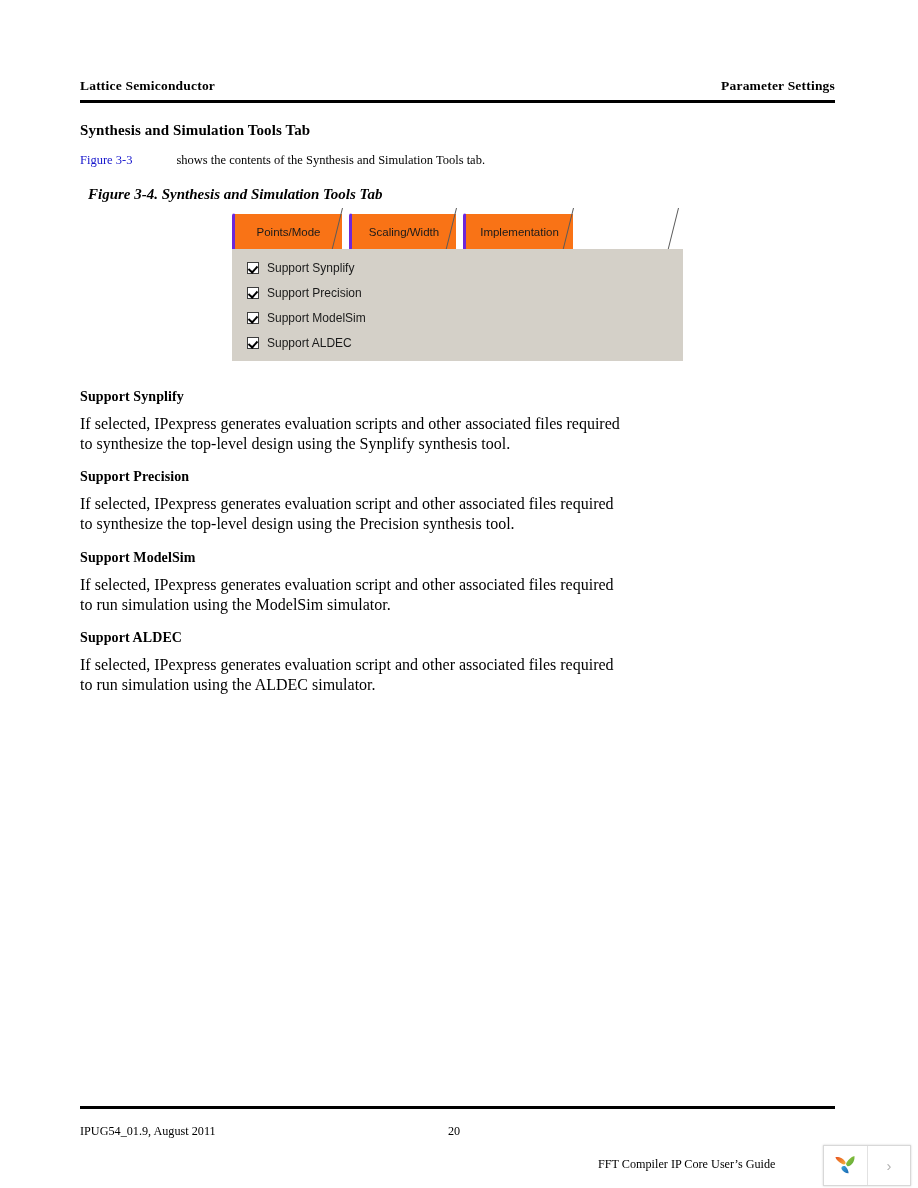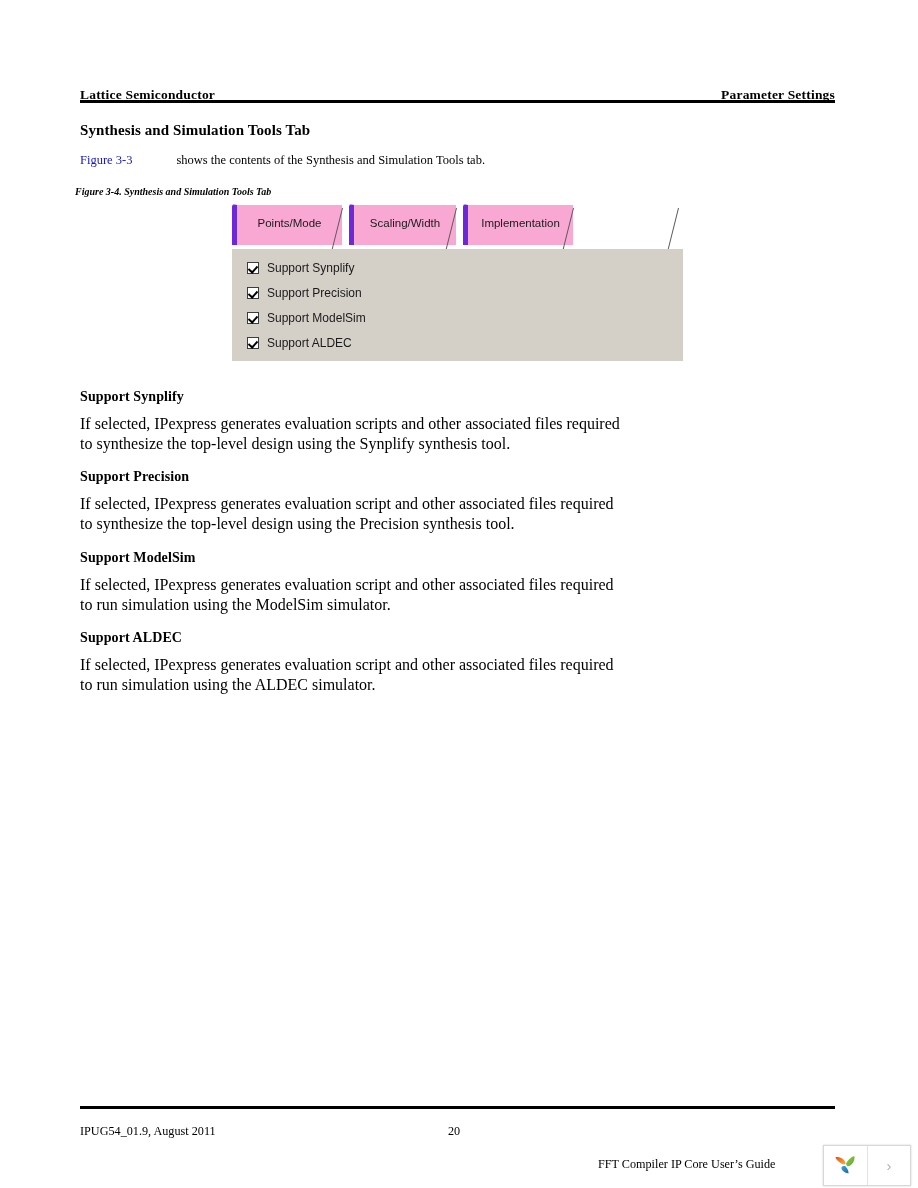--- a/index.html
+++ b/index.html
@@ -21,21 +21,21 @@
     position: absolute;
     left: 0; top: 0;
     width: 918px;
     height: 1188px;
   }
 
   
   .page-header {
     position: absolute;
     left: 80px;
-    top: 87px;
+    top: 78px;
     width: 755px;
     display: flex;
     justify-content: space-between;
     align-items: flex-start;
   }
   .page-header .hdr-text {
     font-family: "Liberation Serif", "DejaVu Serif", serif;
     font-weight: bold;
     font-size: 13.5px;
     letter-spacing: 0.2px;
@@ -75,23 +75,23 @@
   }
   .xref {
     color: #1414cc;
     text-decoration: none;
   }
   .xref-gap { display: inline-block; width: 44px; }
 
   
   .figure-caption {
     position: absolute;
-    left: 75px;
+    left: 88px;
     top: 186px;
-    font-size: 10px;
+    font-size: 15px;
     font-style: italic;
     font-weight: bold;
     white-space: nowrap;
   }
 
   
   .dialog {
     position: absolute;
     left: 232px;
     top: 204px;
@@ -102,34 +102,34 @@
 
   .tabstrip {
     position: relative;
     height: 45px;
     width: 451px;
   }
 
   
   .tab {
     position: absolute;
-    top: 0;
+    top: 9px;
     height: 41px;
     box-sizing: border-box;
     display: flex;
     align-items: center;
     justify-content: center;
     text-align: center;
     font-size: 11.5px;
     color: #1a1a1a;
     line-height: 13px;
     padding: 0 6px 3px 6px;
-    background: #f9a8d4;
+    background: #f97316;
     border-top: 1px solid #ffffff;
-    border-left: 5px solid #6d28d9;
+    border-left: 3px solid #6d28d9;
     border-top-left-radius: 3px;
   }
   .tab.active {
     background: #d4d0c8;
     top: 2px;
     height: 43px;
     border-top: 1px solid #ffffff;
     border-left: 1px solid #ffffff;
   }
   .tab-sep {

